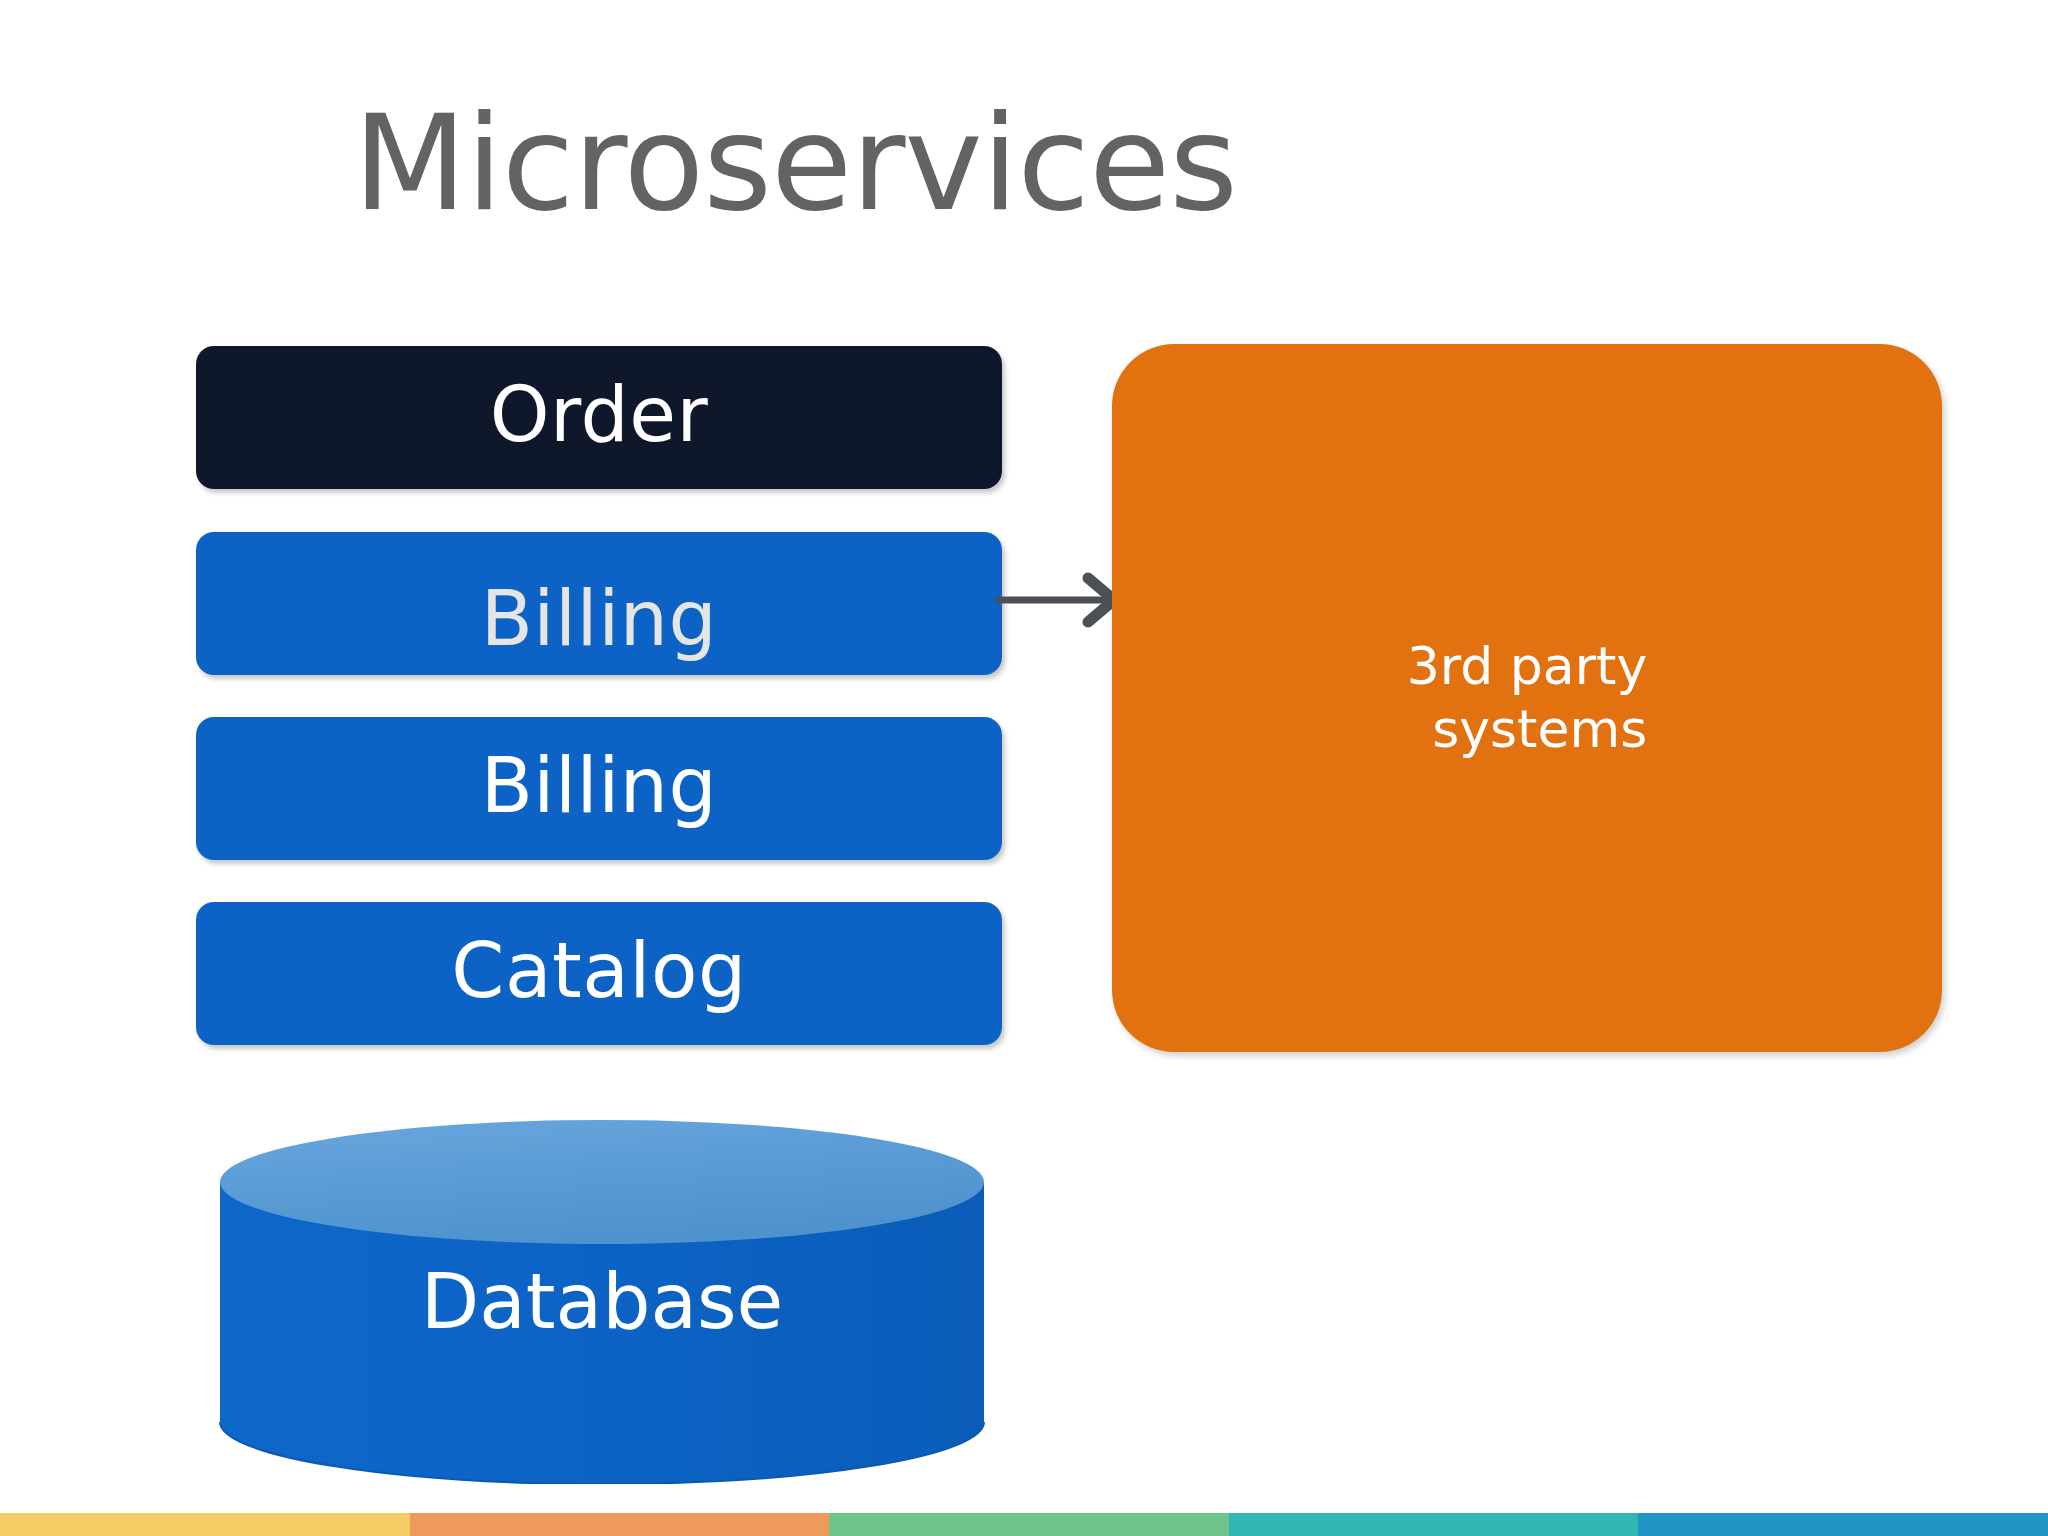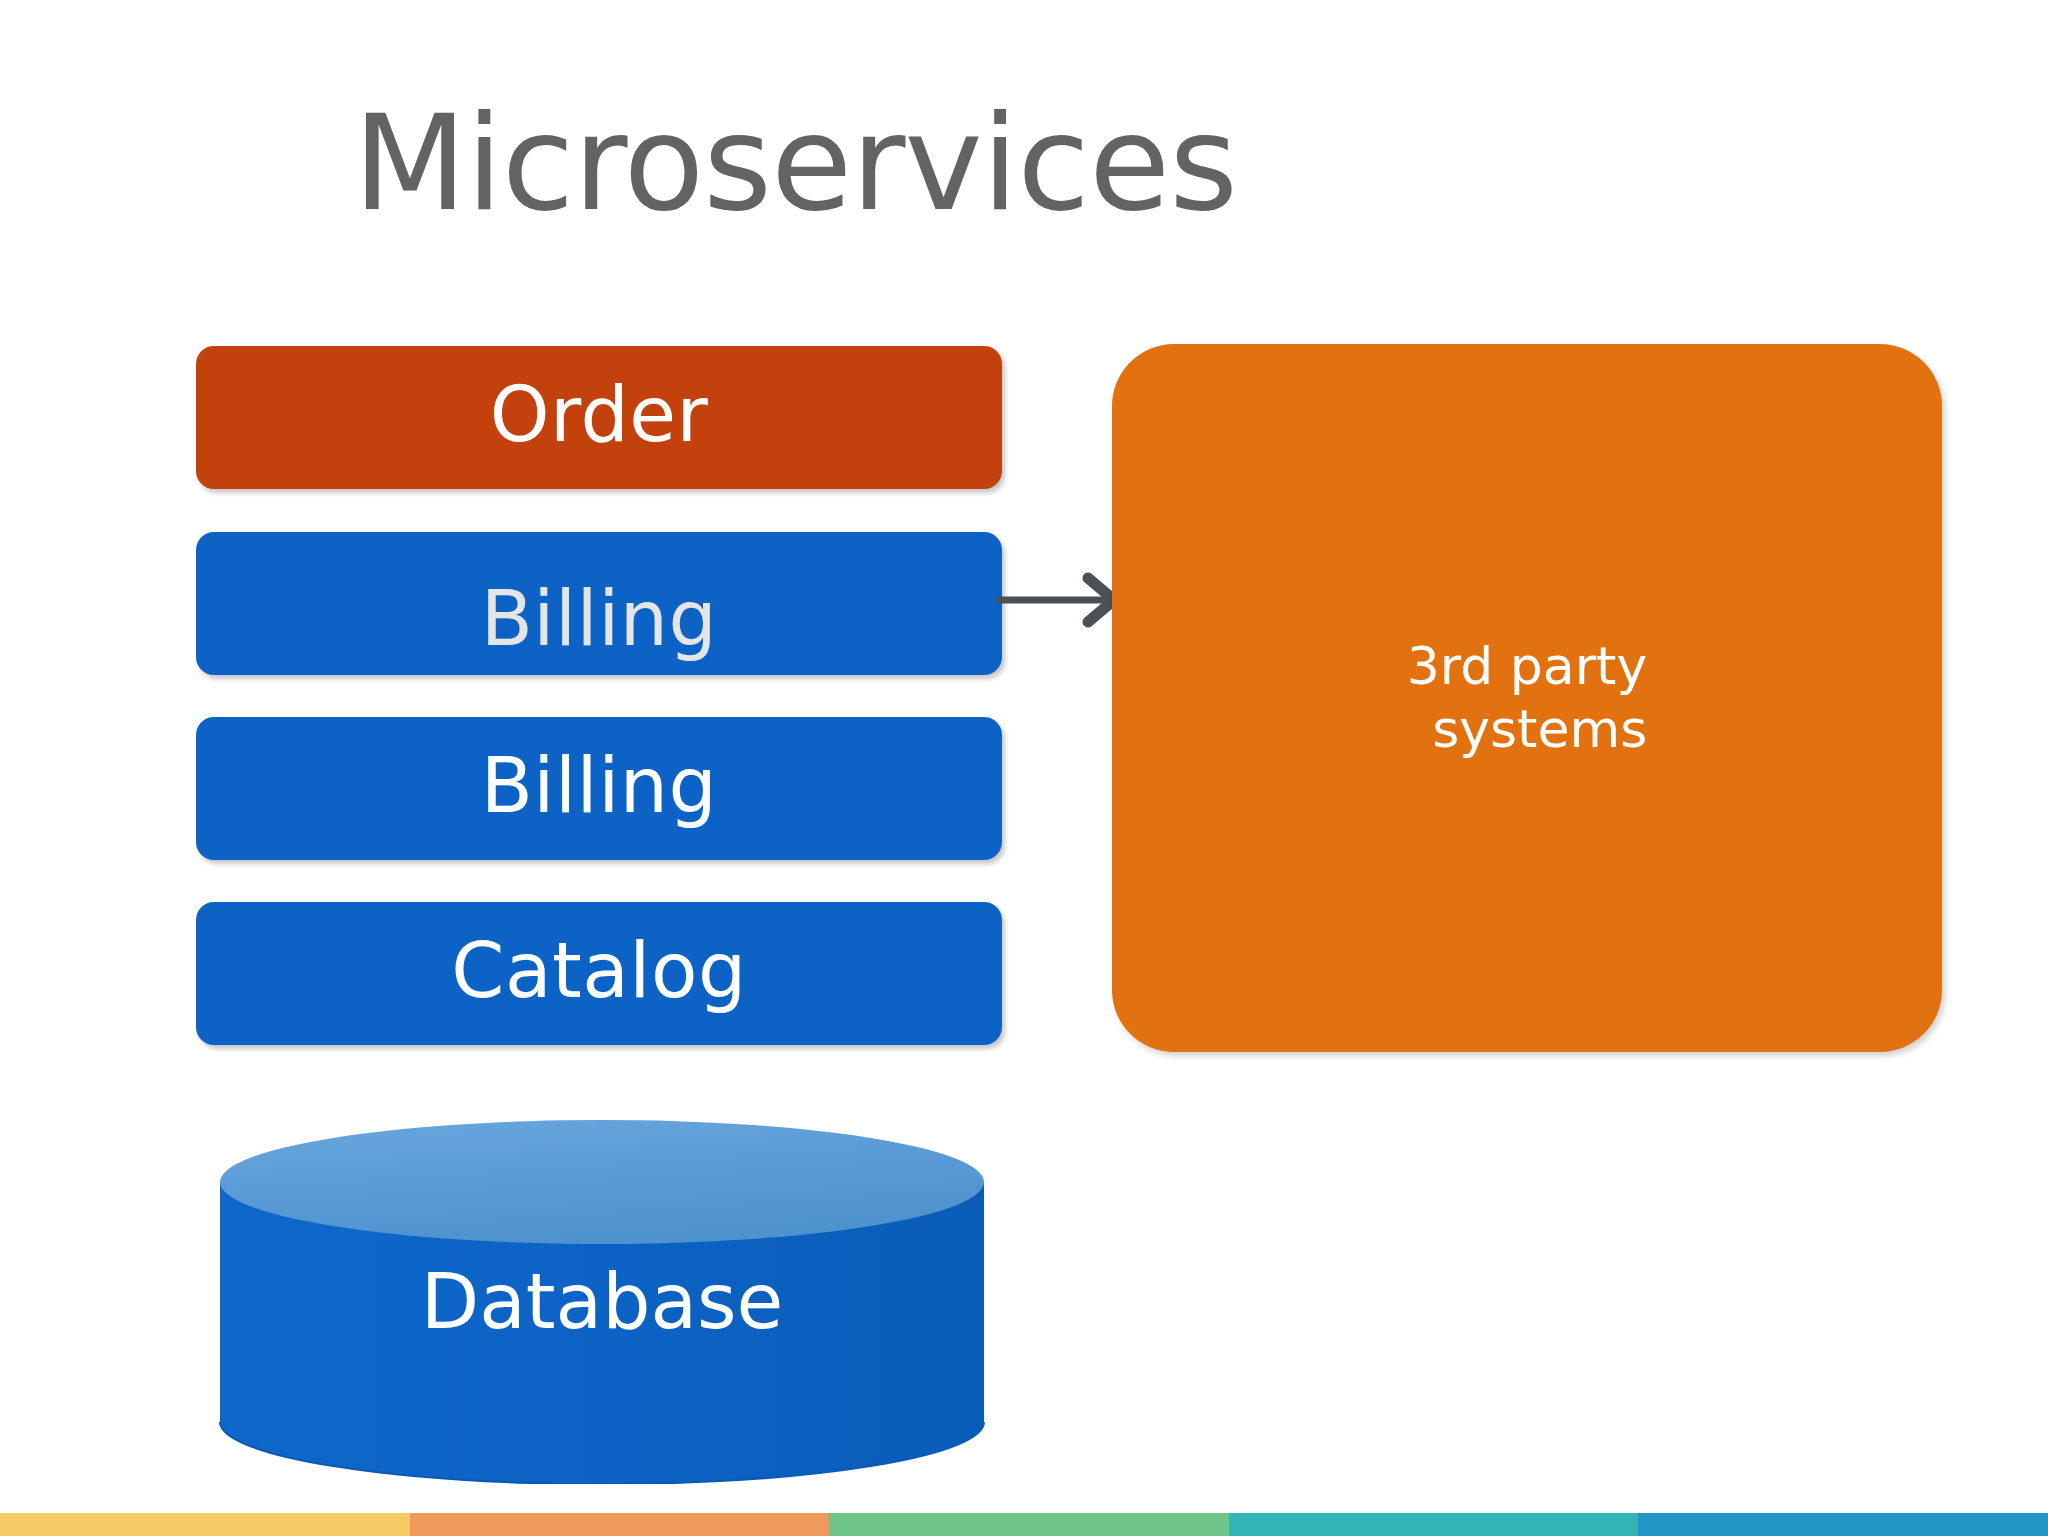--- a/index.html
+++ b/index.html
@@ -139,21 +139,21 @@
   }
   #bottom-bar .bar-seg { height: 100%; }
 </style>
 </head>
 <body>
 
 <div id="slide" style="background: rgb(255, 255, 255);">
 
   <div id="slide-title" style="color: rgb(99, 99, 99);">Microservices</div>
 
-  <div class="service-box" id="box-order" style="background: #c2410c;">
+  <div class="service-box" id="box-order" style="background: #0f172a;">
     <span class="service-label" style="color: rgb(255, 255, 255);">Order</span>
   </div>
 
   <div class="service-box" id="box-billing" style="background: rgb(12, 99, 197);">
     <span class="service-label" style="color: #e5e5e5; margin-top: 36px;">Billing</span>
   </div>
 
   <div class="service-box" id="box-search" style="background: rgb(12, 99, 197);">
     <span class="service-label" style="color: rgb(255, 255, 255);">Billing</span>
   </div>

